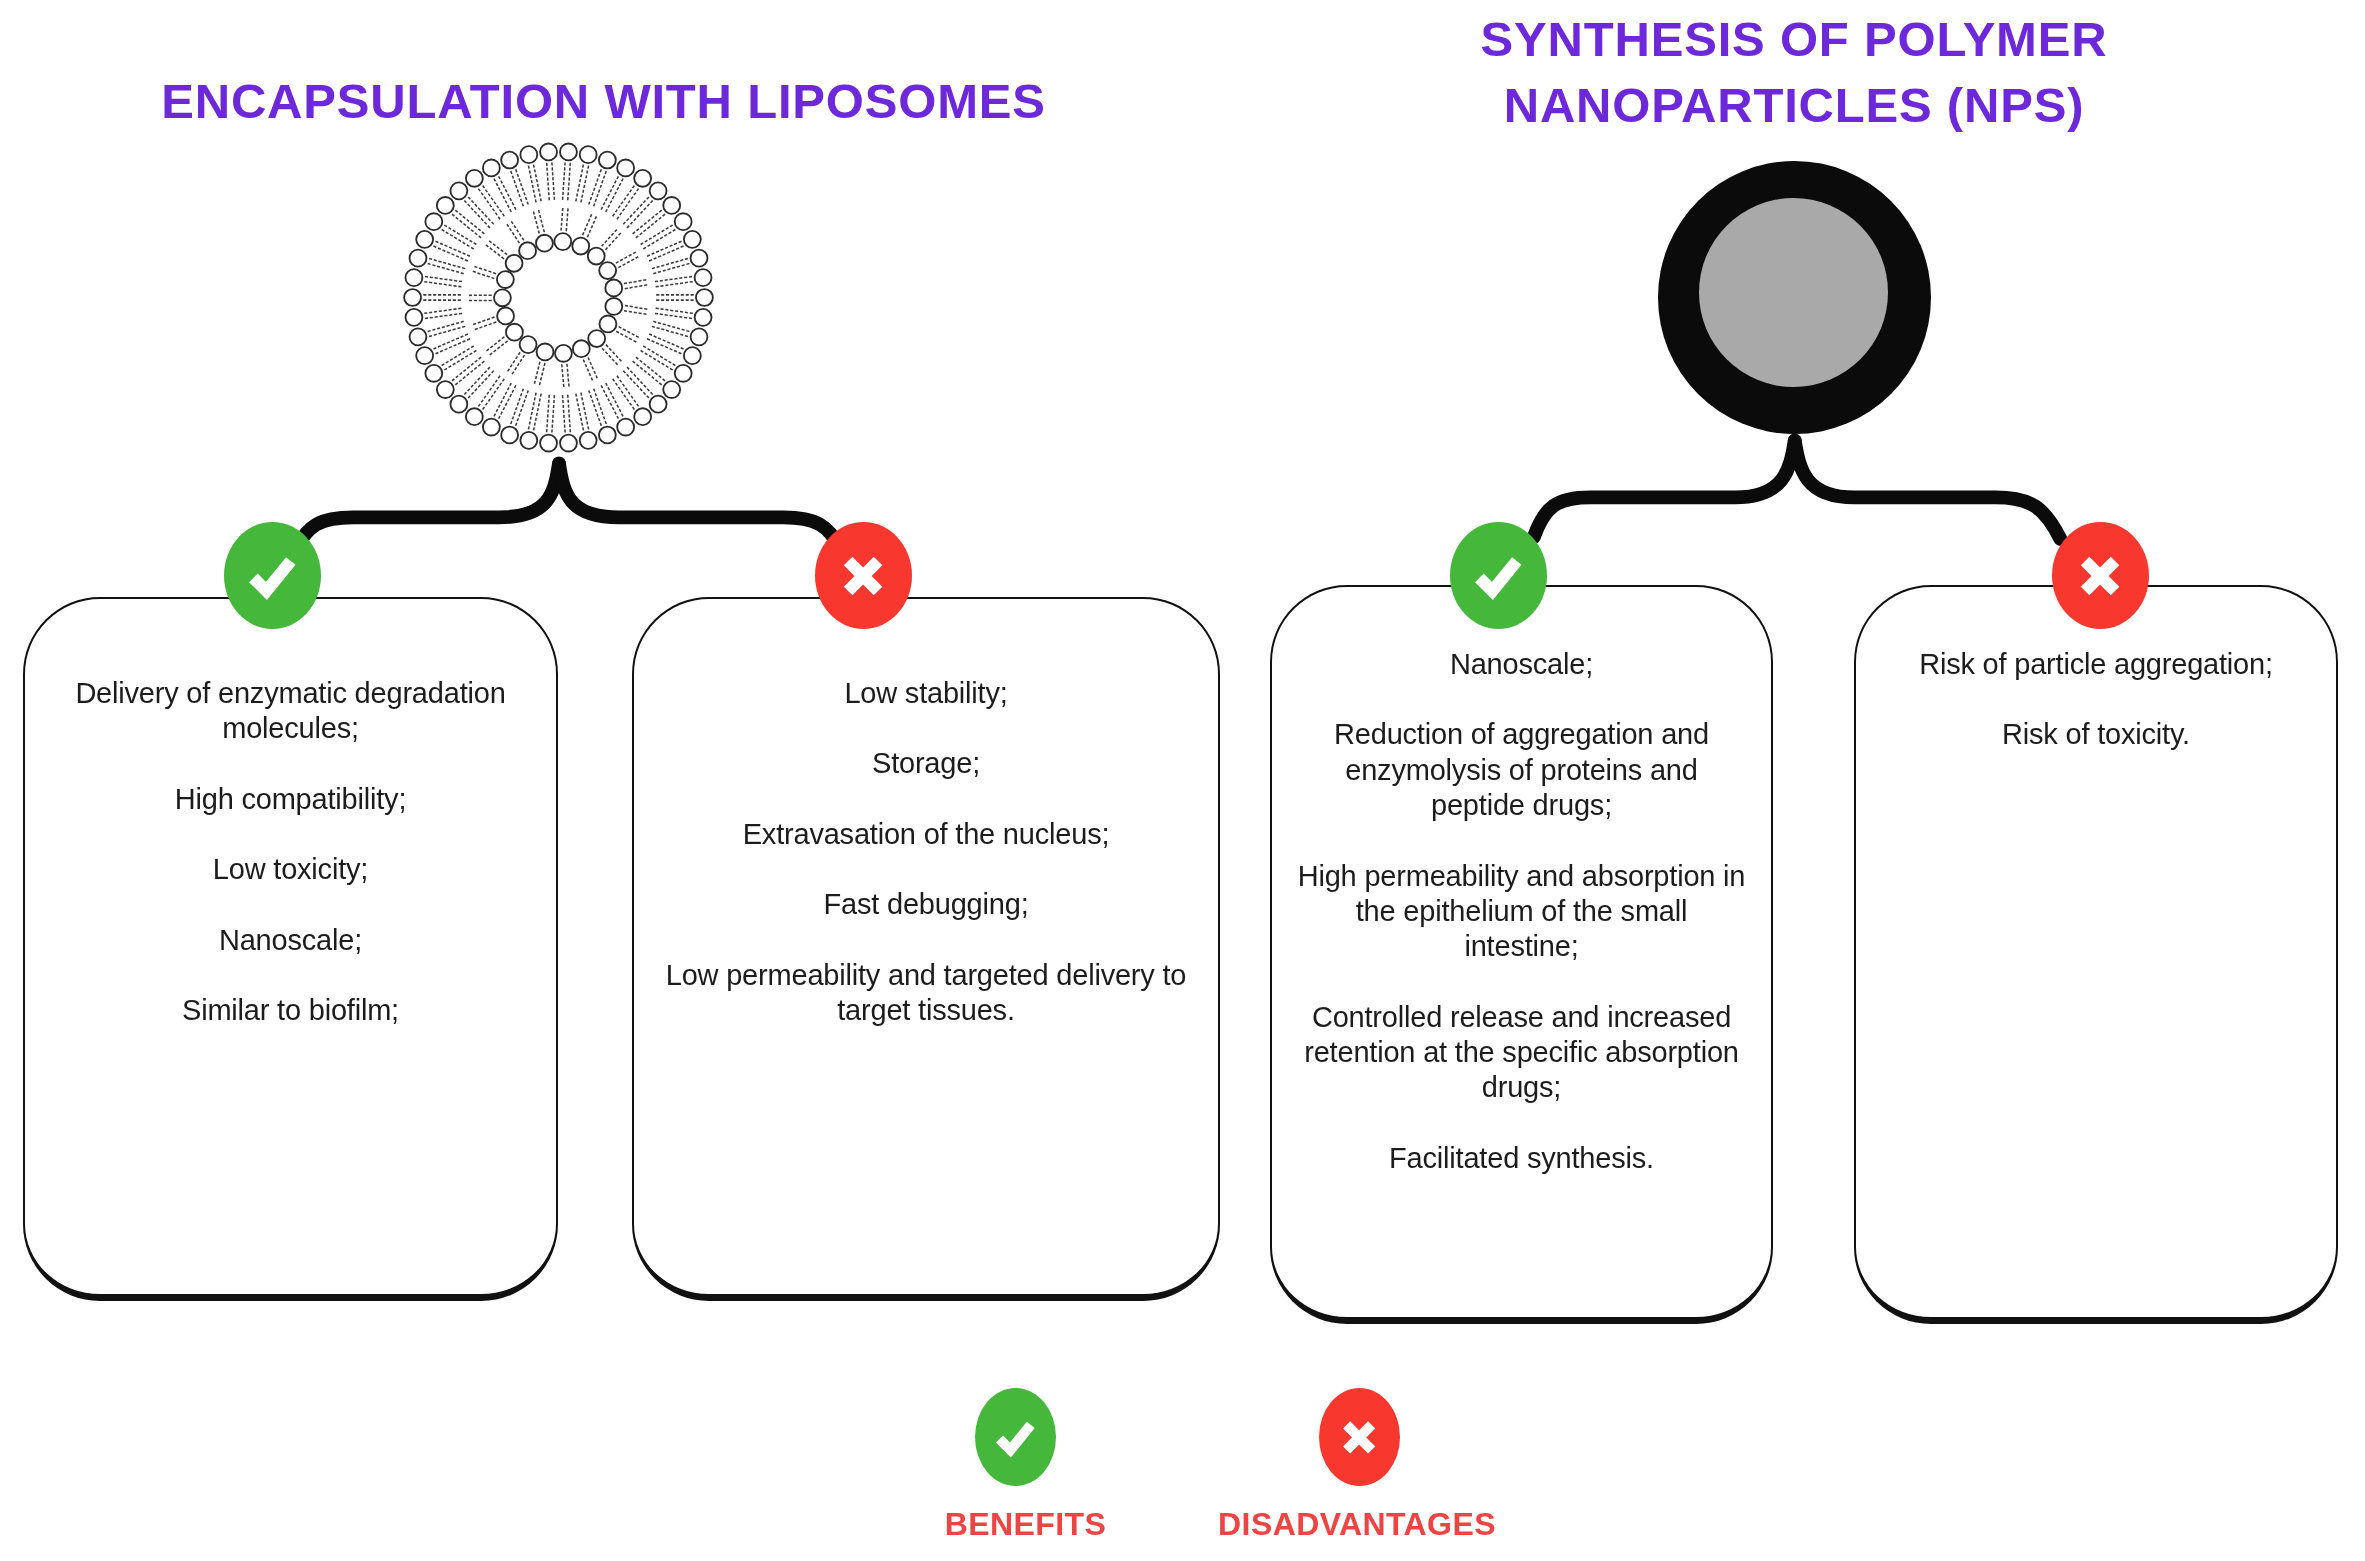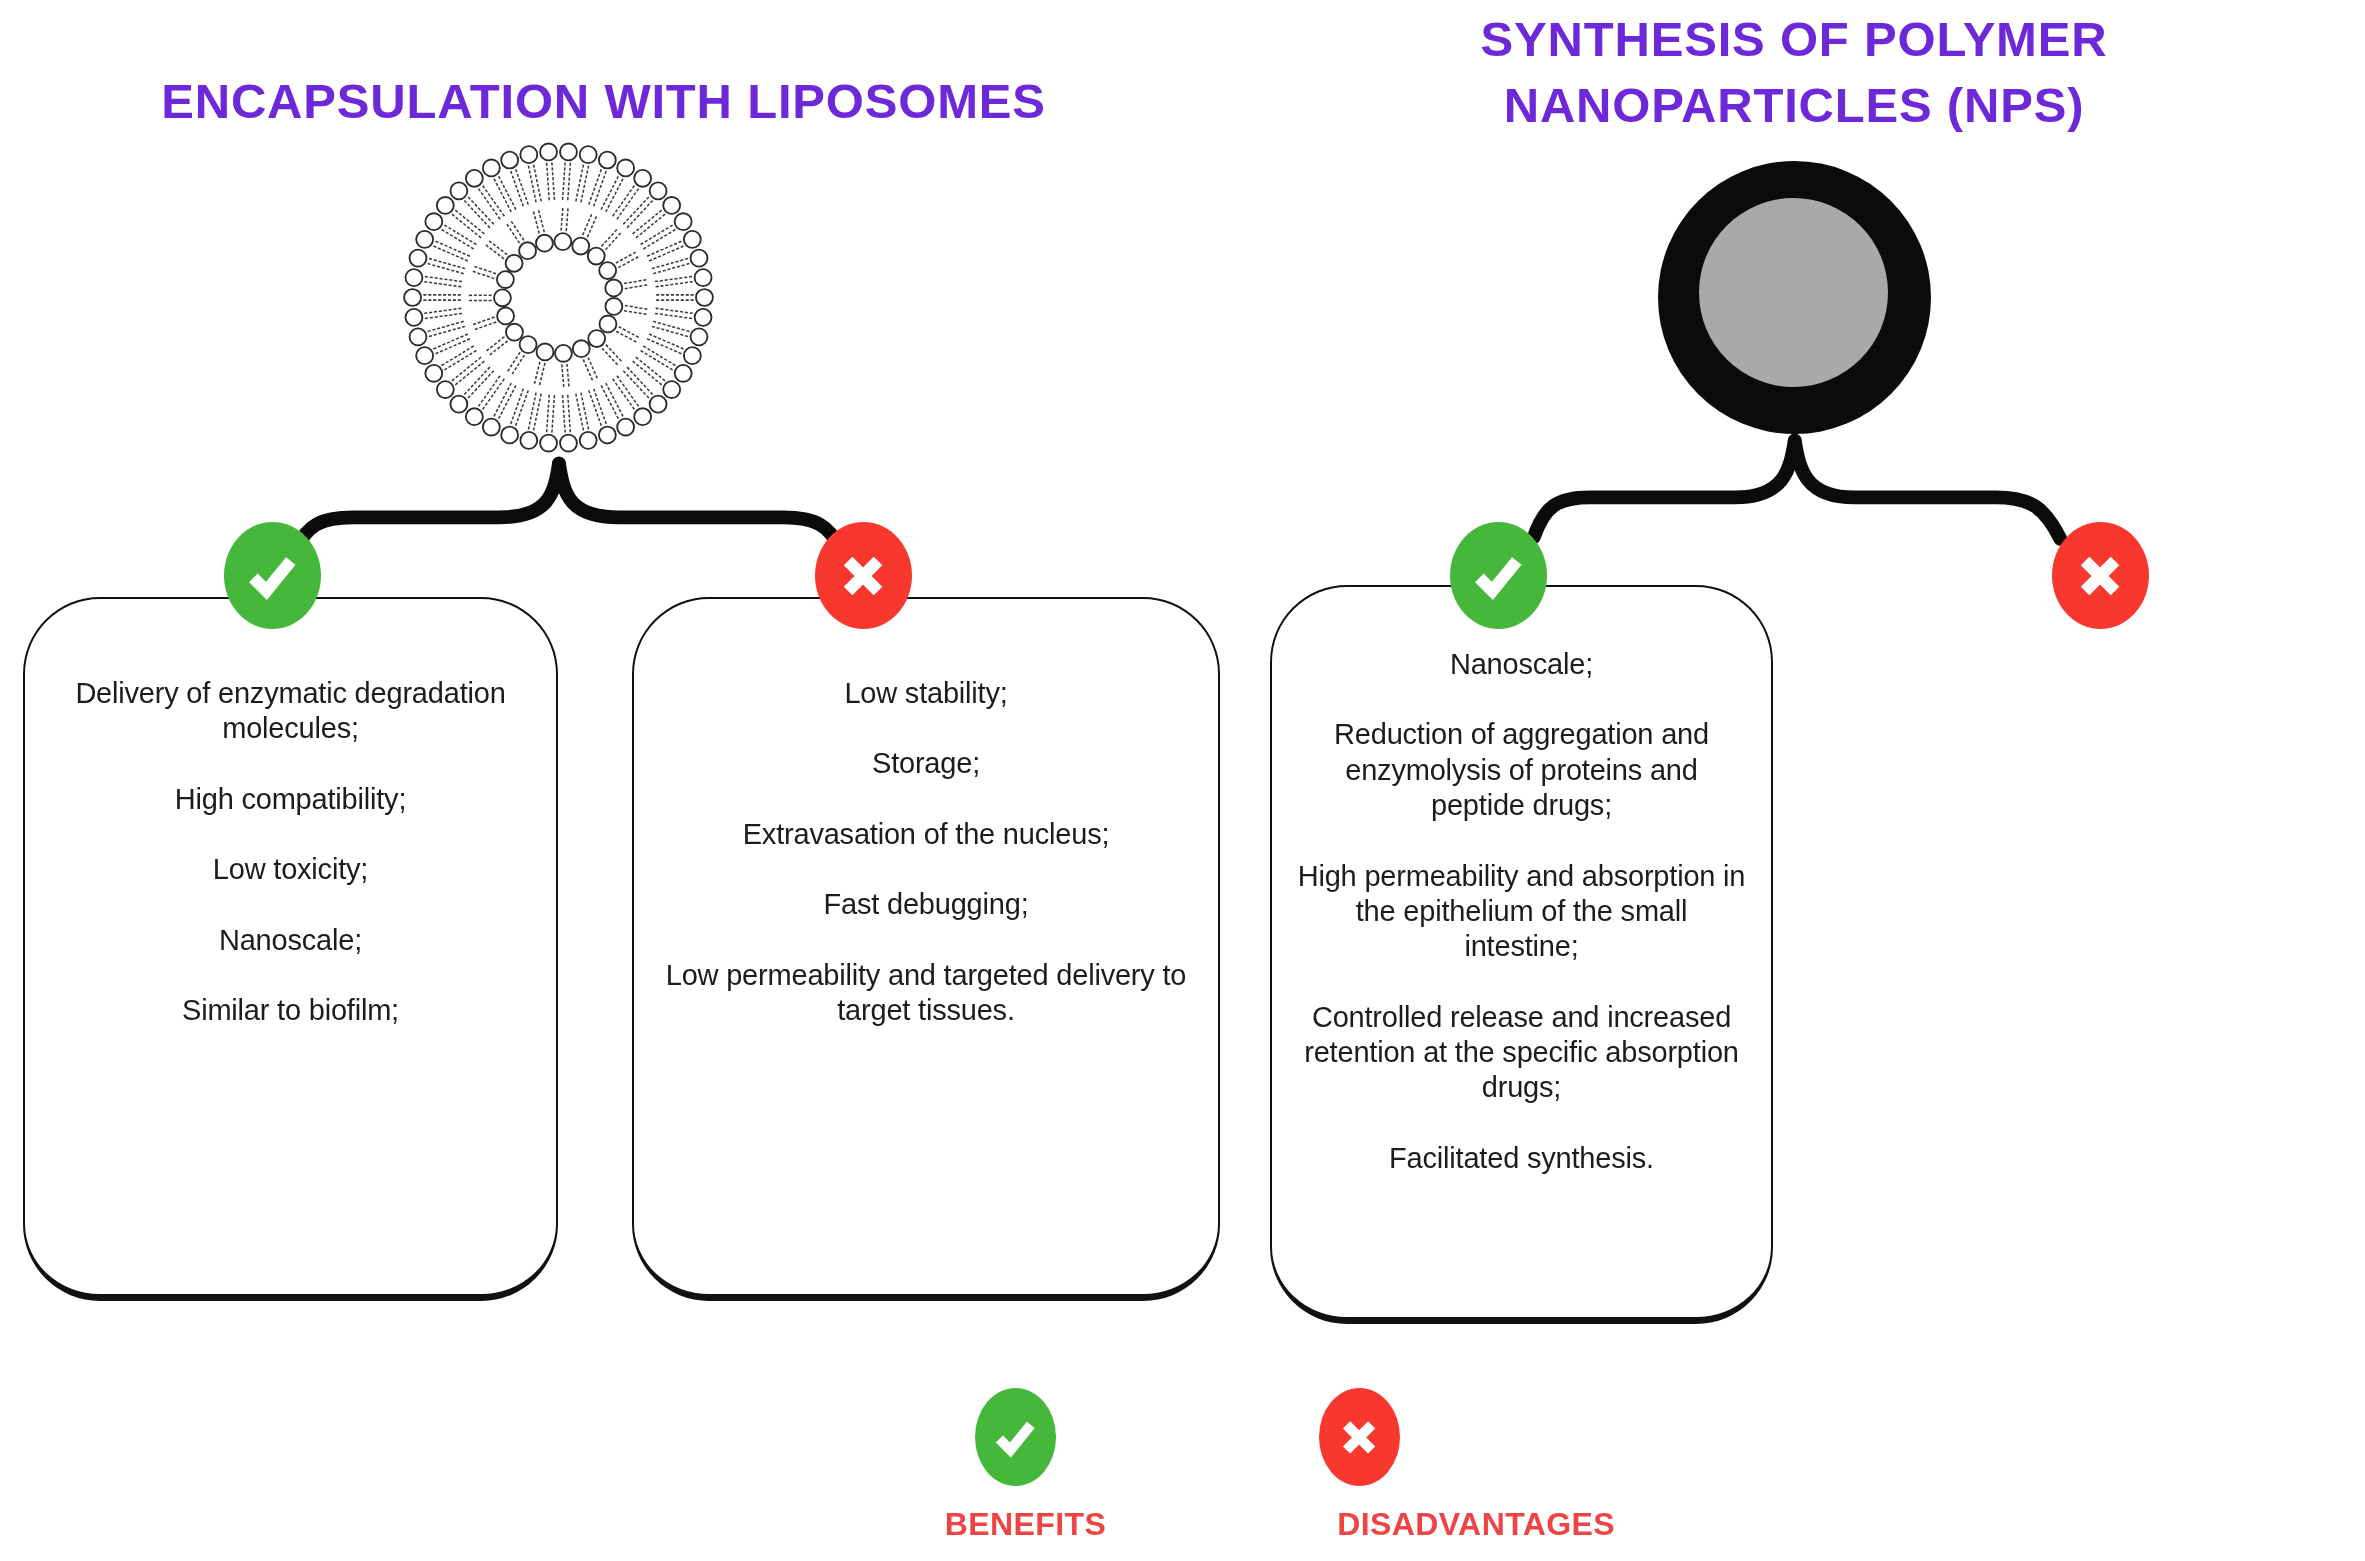--- a/index.html
+++ b/index.html
@@ -89,21 +89,21 @@
   .legend-label{
     position:absolute;
     top:1506px;
     font-size:32px;
     font-weight:bold;
     letter-spacing:0.4px;
     color:#ef4444;
     text-align:center;
   }
   #legend-benefits-label{left:872px;width:307px;}
-  #legend-disadvantages-label{left:1231px;width:384px;text-align:right;}
+  #legend-disadvantages-label{left:1165px;width:384px;}
 </style>
 </head>
 <body>
 
 <div class="canvas">
 
   <div class="main-title" id="left-title">ENCAPSULATION WITH LIPOSOMES</div>
 
   <div class="main-title" id="right-title">
     <span>SYNTHESIS OF POLYMER</span>
@@ -346,20 +346,26 @@
   <div class="panel-box" id="box-nps-benefits">
     <div class="box-content">
         <p class="item">Nanoscale;</p>
         <p class="item">Reduction of aggregation and enzymolysis of proteins and peptide drugs;</p>
         <p class="item">High permeability and absorption in the epithelium of the small intestine;</p>
         <p class="item">Controlled release and increased retention at the specific absorption drugs;</p>
         <p class="item">Facilitated synthesis.</p>
       </div>
   </div>
 
+  <div class="panel-box" id="box-nps-disadvantages">
+    <div class="box-content">
+        <p class="item">Risk of particle aggregation;</p>
+        <p class="item">Risk of toxicity.</p>
+      </div>
+  </div>
 
   <div class="badge main green" id="badge-lip-benefits" style="background: rgb(69, 184, 60);">
     <svg viewBox="0 0 64 64">
         <path d="M12 34 L26 48 L52 16"></path>
       </svg>
   </div>
   <div class="badge main red" id="badge-lip-disadvantages" style="background: rgb(248, 56, 47);">
     <svg viewBox="0 0 64 64">
         <path d="M16 16 L48 48 M48 16 L16 48"></path>
       </svg>

